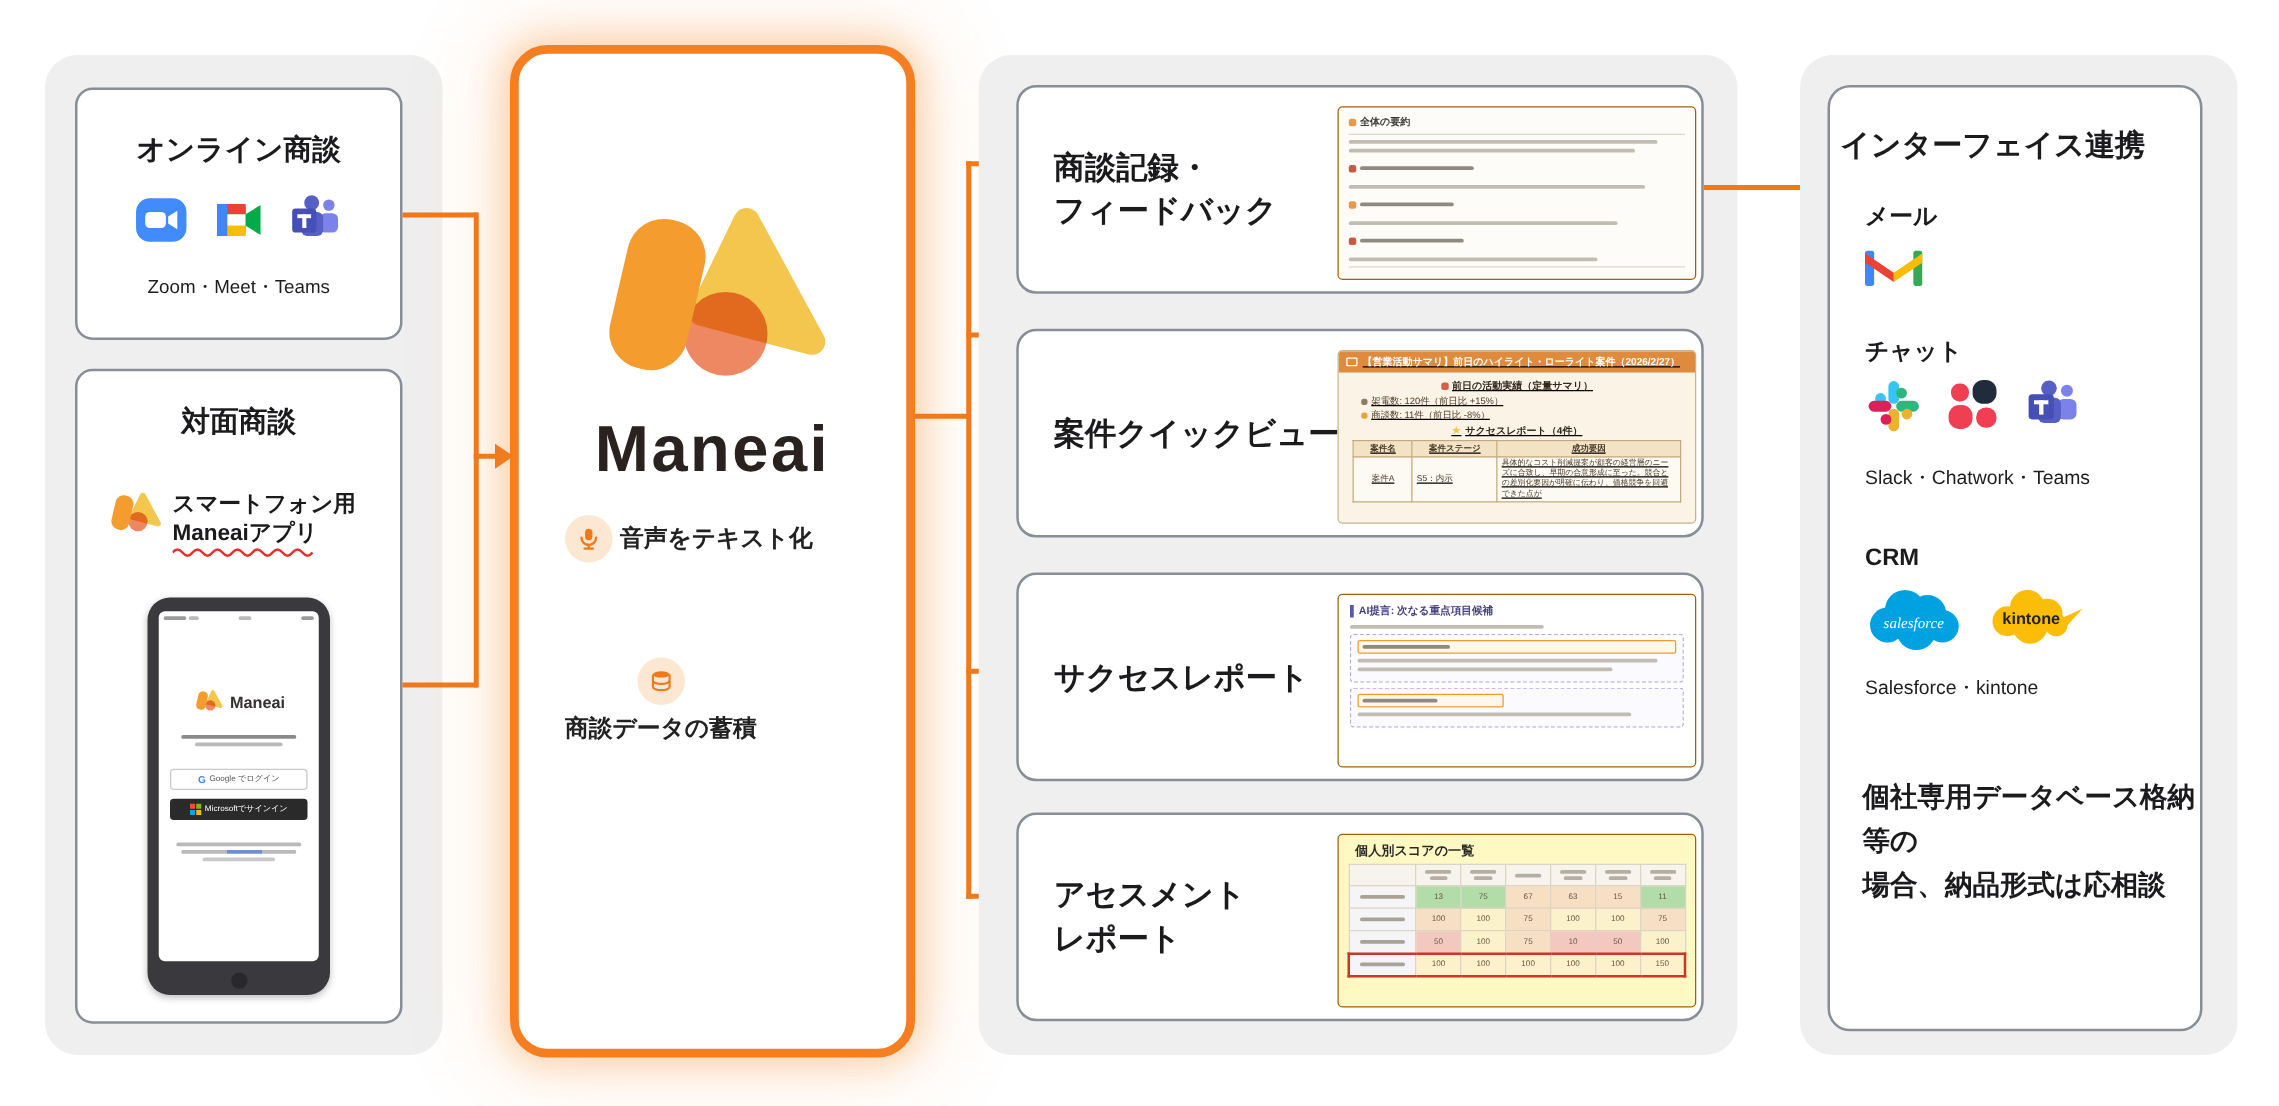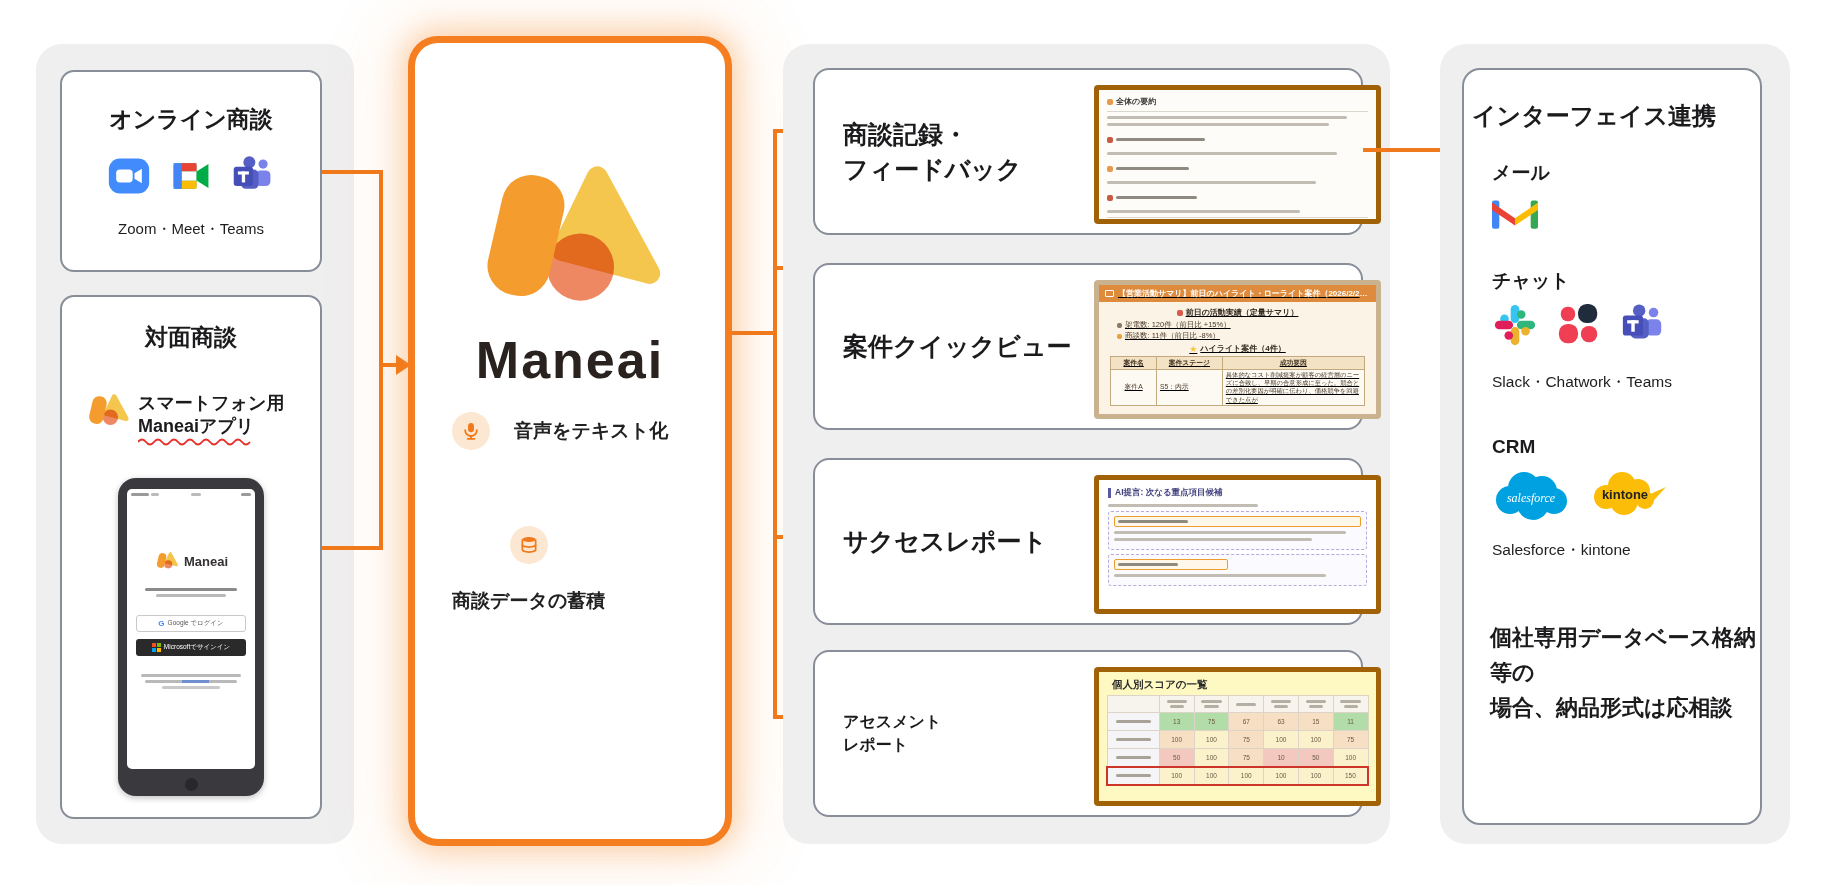--- a/index.html
+++ b/index.html
@@ -10,29 +10,29 @@
   .panel{position:absolute;background:#EFEFF0;border-radius:26px;}
   .wbox{position:absolute;background:#fff;border:2px solid #878E97;border-radius:16px;}
   .jp-title{font-weight:700;color:#1B1B1D;}
   .prel{white-space:pre-line;}
   
   .aline{position:absolute;background:var(--orange);}
   .ah{position:absolute;width:0;height:0;border-top:10px solid transparent;border-bottom:10px solid transparent;border-left:15px solid var(--orange);}
   
   .center-panel{position:absolute;left:408px;top:36px;width:324px;height:810px;background:#fff;border:7px solid #F57E20;border-radius:30px;
     box-shadow:0 0 26px 6px rgba(245,140,45,.32), 0 0 70px 22px rgba(245,140,45,.12);}
-  .feature-row{position:absolute;display:flex;align-items:center;gap:24px;}
+  .feature-row{position:absolute;display:flex;align-items:center;gap:6px;}
   .fcirc{width:38px;height:38px;border-radius:50%;background:#FCE8D2;display:flex;align-items:center;justify-content:center;flex:0 0 auto;}
   .flabel{font-size:19px;font-weight:700;color:#222;}
   
   .tb{display:block;height:3px;background:#C2BDB3;border-radius:2px;margin:4px 0;}
   .tbd{background:#8F8A80;}
   .dot{display:inline-block;width:6px;height:6px;border-radius:2px;margin-right:3px;vertical-align:middle;}
   
-  .thumb{position:absolute;left:1070px;width:287px;height:139px;background:#FDFCF8;border:5px solid #a16207;border-radius:4px;overflow:hidden;margin-left:24px;}
+  .thumb{position:absolute;left:1070px;width:287px;height:139px;background:#FDFCF8;border:1px solid #a16207;border-radius:4px;overflow:hidden;}
   .thumbB{background:#FBF3E6;border-color:#C9B28D;text-decoration:underline;}
   .qv-head{display:flex;align-items:center;gap:4px;background:#DE8B3D;color:#fff;font-size:8px;font-weight:700;padding:3px 6px;white-space:nowrap;}
   .qv-line{font-size:7.5px;color:#4A3A28;margin:1px 0 1px 12px;}
   .qv-bold{font-size:8px;font-weight:700;color:#33281C;margin:2px 0;display:flex;align-items:center;gap:3px;justify-content:center;}
   .qv-table{width:96%;margin:2px auto 0;border-collapse:collapse;font-size:6.8px;color:#4A3A28;background:#FDFAF4;}
   .qv-table th{background:#F3E2C3;border:1px solid #C3A97E;font-weight:700;padding:1px 2px;text-align:center;}
   .qv-table td{border:1px solid #C3A97E;padding:1px 3px;vertical-align:top;}
   .sc-table{width:100%;border-collapse:collapse;margin-top:3px;}
   .sc-table th,.sc-table td{border:1px solid #DCD4C6;height:18px;font-size:6.5px;color:#6A5A44;text-align:center;font-weight:400;}
   .sc-table th{background:#F7F4EE;height:17px;}
@@ -239,21 +239,21 @@
       </div>
     <div style="padding:3px 6px 0;">
       <div class="qv-bold">
           <span class="dot" style="background:#D95B4A;margin-right:0;"></span>
           <span>前日の活動実績（定量サマリ）</span>
         </div>
       <div class="qv-line"><span class="dot" style="background:#8C7B62;width:5px;height:5px;"></span><span>架電数: 120件（前日比 +15%）</span></div>
       <div class="qv-line"><span class="dot" style="background:#E9A13B;width:5px;height:5px;"></span><span>商談数: 11件（前日比 -8%）</span></div>
       <div class="qv-bold">
           <span style="color:#F5C544;font-size:9px;">★</span>
-          <span>ハイライト案件（4件）</span>
+          <span>サクセスレポート（4件）</span>
         </div>
       <table class="qv-table">
         <tbody>
             <tr>
           <th style="width:18%">案件名</th>
           <th style="width:26%">案件ステージ</th>
           <th>成功要因</th>
         </tr>
         <tr>
           <td style="text-align:center;vertical-align:middle;">案件A</td>
@@ -284,21 +284,21 @@
       <div class="dashedbox">
         <div class="chip" style="width:46%;">
             <span class="tb tbd" style="width:60px;margin:0;"></span>
           </div>
         <span class="tb" style="width:86%"></span>
       </div>
     </div>
   </div>
 
   <div class="wbox" style="left:813px;top:650px;width:550px;height:167px;"></div>
-  <div class="jp-title prel" style="position:absolute;left:843px;top:650px;height:167px;width:225px;display:flex;align-items:center;font-size:16px;line-height:1.4;">アセスメント
+  <div class="jp-title prel" style="position:absolute;left:843px;top:650px;height:167px;width:225px;display:flex;align-items:center;font-size:25px;line-height:1.4;">アセスメント
 レポート</div>
   <div class="thumb" style="top:667px;background:#fef9c3;">
     <div style="padding:6px 7px;">
       <div style="font-size:10.5px;font-weight:700;color:#2A2A2A;margin-left:6px;">個人別スコアの一覧</div>
       <table class="sc-table">
         <thead>
           <tr>
             <th style="width:20%"></th>
             <th style="width:13.3%">
                 <span class="tb" style="width:60%;margin:2px auto;background:#B5AEA2"></span>

